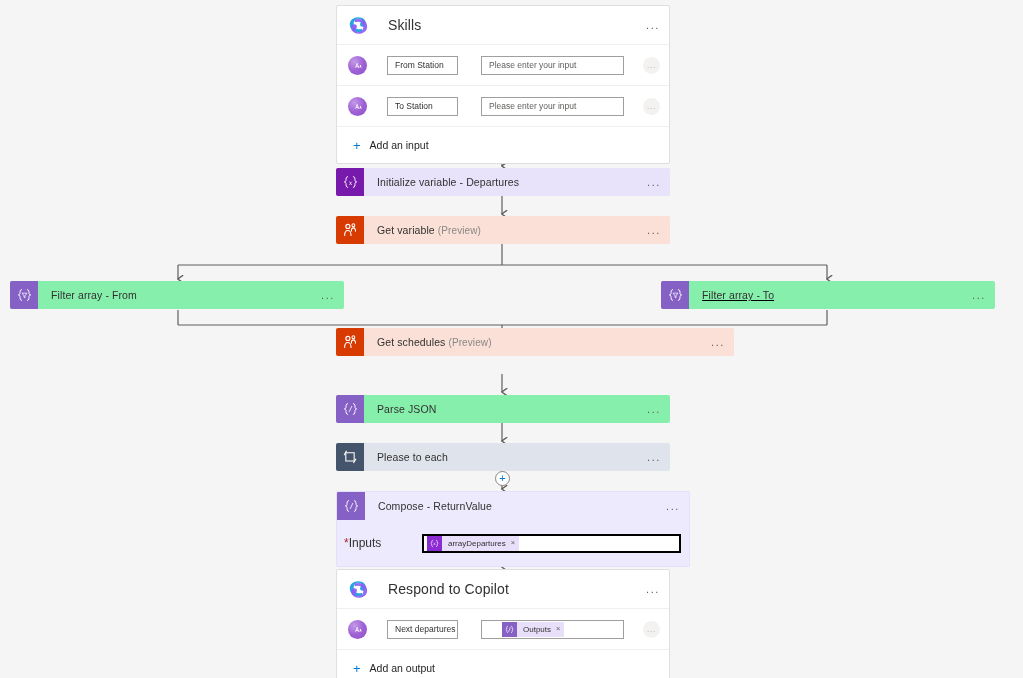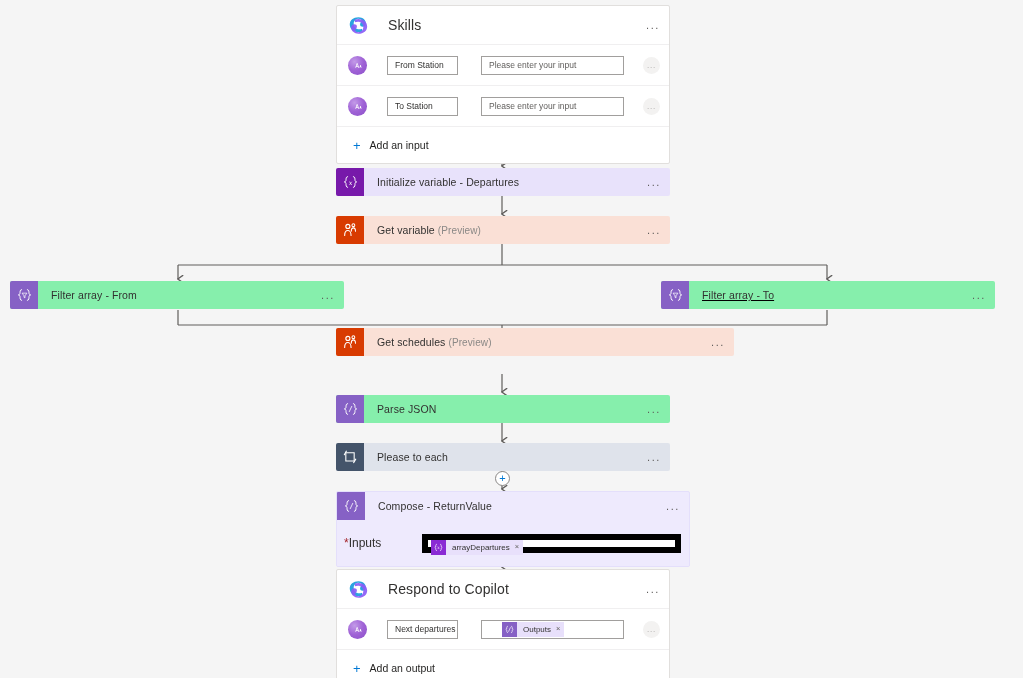--- a/index.html
+++ b/index.html
@@ -186,21 +186,21 @@
     font-size: 12px;
     color: #323130;
     width: 78px;
     flex: 0 0 78px;
   }
   .req-label .star { color: #a4262c; }
   .compose-input {
     flex: 1 1 auto;
     height: 19px;
     background: #fff;
-    border: 6px solid #000000;
+    border: 2px solid #000000;
     display: flex;
     padding: 0 3px;
   }
 
   
   .chip {
     display: inline-flex;
     align-items: center;
     height: 15px;
     background: #e8e0fb;

